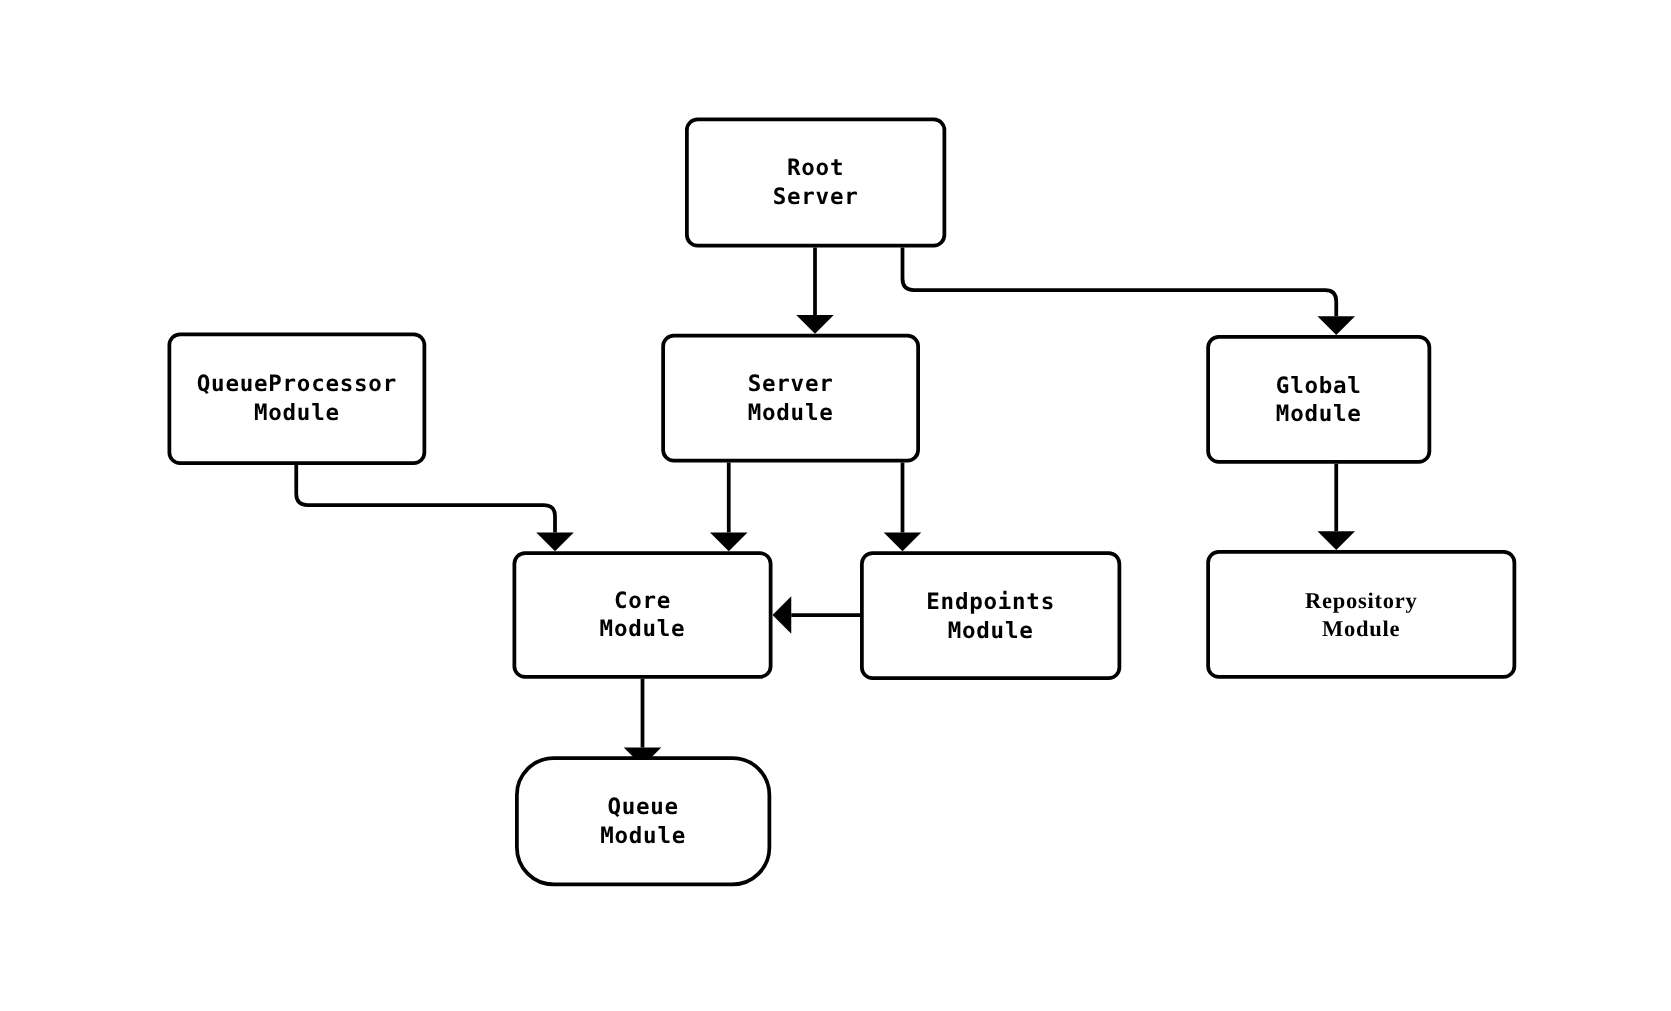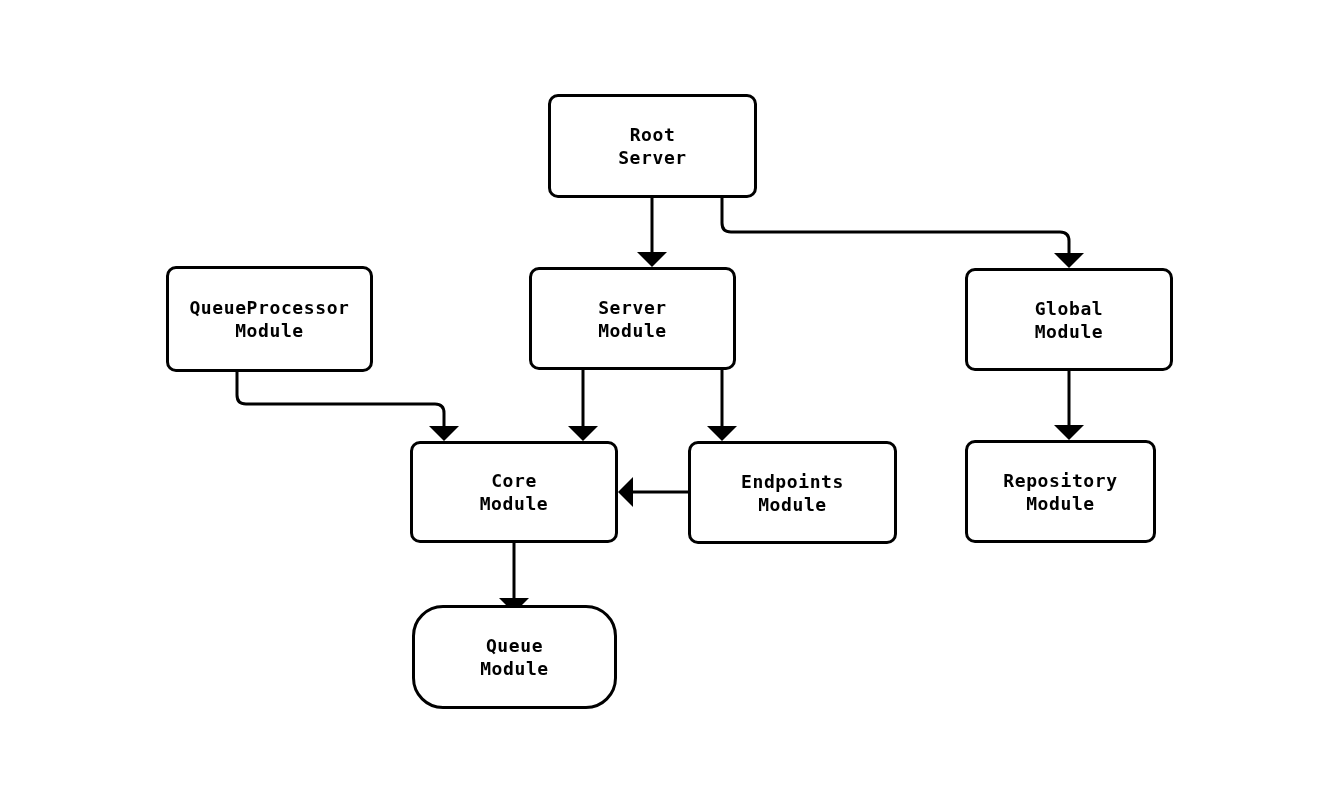--- a/index.html
+++ b/index.html
@@ -43,25 +43,25 @@
     font-weight: 700;
     font-size: 18px;
     line-height: 23px;
     letter-spacing: 0.6px;
     color: #000000;
     white-space: pre-line;
   }
   
   .n-root          { left: 548px; top:  94px; width: 209px; height: 104px; }
   .n-server        { left: 529px; top: 267px; width: 207px; height: 103px; }
-  .n-queueprocessor{ left: 134px; top: 266px; width: 207px; height: 106px; margin-left: 32px; }
-  .n-global        { left: 965px; top: 268px; width: 208px; height: 103px; }
+  .n-queueprocessor{ left: 134px; top: 266px; width: 207px; height: 106px; }
+  .n-global        { left: 965px; top: 268px; width: 180px; height: 103px; }
   .n-core          { left: 410px; top: 441px; width: 208px; height: 102px; }
   .n-endpoints     { left: 688px; top: 441px; width: 209px; height: 103px; }
-  .n-repository    { left: 965px; top: 440px; width: 191px; height: 103px; }
+  .n-repository    { left: 965px; top: 440px; width: 248px; height: 103px; font-family: Liberation Serif, serif; }
   .n-queue         { left: 412px; top: 605px; width: 205px; height: 104px; border-radius: 31px; }
 </style>
 </head>
 <body>
 
 <div class="canvas">
 
   <svg class="edges-layer" id="edges-svg" viewBox="0 0 1337 809" xmlns="http://www.w3.org/2000/svg">
       <path d="M 652 198 L 652 252" fill="none" stroke="#000000" stroke-width="3"></path>
       <polygon points="652,267 667,252 637,252" fill="#000000"></polygon>

